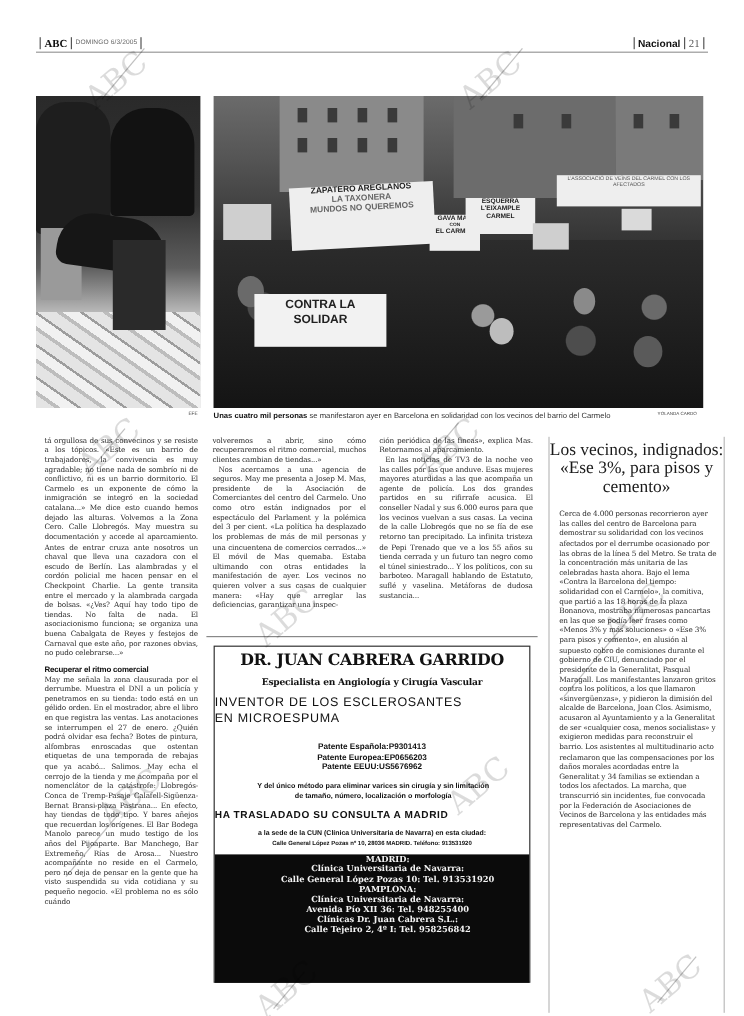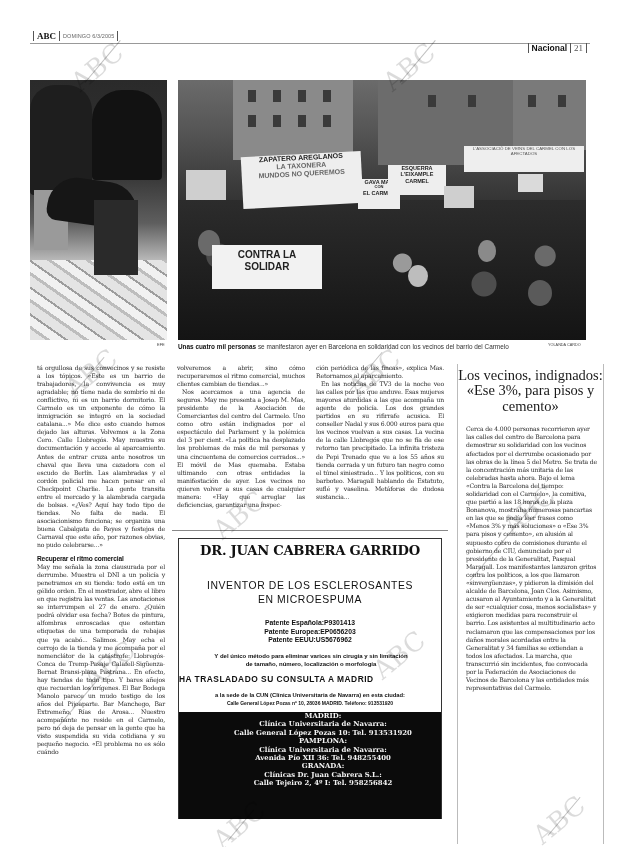--- a/index.html
+++ b/index.html
@@ -5,21 +5,21 @@
   * { box-sizing: border-box; margin: 0; padding: 0; }
   html, body { width: 620px; height: 847px; background: #ffffff; overflow: hidden; }
   body { position: relative; font-family: "DejaVu Serif", serif; color: #222; }
 
   
   .header { position: absolute; top: 30px; left: 30px; width: 560px; height: 14px; border-bottom: 1px solid #999; }
   .hdr-left { position: absolute; left: 0; top: 0; display: flex; align-items: center; height: 12px; }
   .hdr-sep { display: inline-block; width: 1px; height: 10px; background: #555; margin: 0 3px; }
   .hdr-brand { font-family: "Liberation Serif", serif; font-weight: bold; font-size: 9px; color: #111; }
   .hdr-date { font-family: "Liberation Sans", sans-serif; font-size: 5.5px; color: #666; letter-spacing: 0.1px; }
-  .hdr-right { position: absolute; right: 0; top: 12px; display: flex; align-items: center; height: 12px; }
+  .hdr-right { position: absolute; right: 0; top: 0; display: flex; align-items: center; height: 12px; }
   .hdr-section { font-family: "Liberation Sans", sans-serif; font-weight: bold; font-size: 8.5px; color: #111; }
   .hdr-page { font-family: "Liberation Serif", serif; font-size: 9px; color: #555; }
 
   
   .photo-left { position: absolute; left: 30px; top: 80px; width: 137px; height: 260px; overflow: hidden;
     background: linear-gradient(180deg, #2a2a2a 0%, #333 35%, #5e5e5e 55%, #bdbdbd 70%, #d9d9d9 85%, #cfcfcf 100%); }
   .photo-left .fig1 { position: absolute; left: 0; top: 5px; width: 62px; height: 110px; background: #1e1e1e; border-radius: 25px 25px 4px 4px; }
   .photo-left .fig1-legs { position: absolute; left: 4px; top: 110px; width: 34px; height: 60px; background: #9a9a9a; }
   .photo-left .fig2 { position: absolute; left: 62px; top: 10px; width: 70px; height: 90px; background: #121212; border-radius: 30px 30px 4px 4px; }
   .photo-left .fig3 { position: absolute; left: 18px; top: 100px; width: 90px; height: 45px; background: #161616; border-radius: 30px 30px 10px 10px; transform: rotate(8deg); }
@@ -56,21 +56,21 @@
   .subhead { font-family: "Liberation Sans", sans-serif; font-weight: bold; font-size: 6.6px; color: #111; margin-top: 5px; line-height: 9px; }
   .col2 { left: 177px; top: 364px; width: 128px; }
   .col3 { left: 316px; top: 364px; width: 128px; }
 
   .rule-h { position: absolute; left: 172px; top: 530px; width: 276px; height: 1px; background: #888; }
 
   
   .ad { position: absolute; left: 178px; top: 538px; width: 264px; height: 281px; border: 1px solid #333; background: #fff; }
   .ad-name { position: absolute; top: 4px; left: 0; width: 100%; text-align: center; font-family: "DejaVu Serif", serif; font-weight: bold; font-size: 13.2px; color: #111; letter-spacing: -0.3px; }
   .ad-spec { position: absolute; top: 25px; left: 0; width: 100%; text-align: center; font-family: "DejaVu Serif", serif; font-weight: bold; font-size: 7.6px; color: #111; letter-spacing: -0.2px; }
-  .ad-inventor { position: absolute; top: 40px; left: 0; width: 100%; text-align: center; font-family: "Liberation Sans", sans-serif; font-size: 10.4px; line-height: 14px; color: #111; letter-spacing: 0.6px; }
+  .ad-inventor { position: absolute; top: 40px; left: 0; width: 100%; font-family: "Liberation Sans", sans-serif; font-size: 10.4px; line-height: 14px; color: #111; letter-spacing: 0.6px; }
   .ad-patents { position: absolute; top: 80px; left: 0; width: 100%; text-align: center; font-family: "Liberation Sans", sans-serif; font-weight: bold; font-size: 6.8px; line-height: 8.7px; color: #111; }
   .ad-method { position: absolute; top: 113px; left: 6px; width: 252px; text-align: center; font-family: "Liberation Sans", sans-serif; font-weight: bold; font-size: 6px; line-height: 8.4px; color: #111; }
   .ad-moved { position: absolute; top: 135px; left: 0; width: 100%; font-family: "Liberation Sans", sans-serif; font-weight: bold; font-size: 8.4px; color: #111; letter-spacing: 0.5px; }
   .ad-cun { position: absolute; top: 152px; left: 0; width: 100%; text-align: center; font-family: "Liberation Sans", sans-serif; font-weight: bold; font-size: 5.8px; color: #111; line-height: 8.2px; }
   .ad-cun .addr { font-size: 5px; font-weight: bold; }
   .ad-centers { position: absolute; top: 173px; left: 0; width: 262px; height: 107px; background: #0b0b0b; color: #f3f3f3; text-align: center; font-family: "DejaVu Serif", serif; font-weight: bold; }
   .ad-centers .ttl { font-size: 8.6px; line-height: 12px; padding-top: 1px; letter-spacing: 0.2px; }
   .ad-centers .ln { font-size: 6.9px; line-height: 8.4px; padding-left: 26px; }
 
   
@@ -177,20 +177,21 @@
 
 <div class="col col3">
   <p>ción periódica de las fincas», explica Mas. Retornamos al aparcamiento.</p>
   <p class="indent">En las noticias de TV3 de la noche veo las calles por las que anduve. Esas mujeres mayores aturdidas a las que acompaña un agente de policía. Los dos grandes partidos en su rifirrafe acusica. El conseller Nadal y sus 6.000 euros para que los vecinos vuelvan a sus casas. La vecina de la calle Llobregós que no se fía de ese retorno tan precipitado. La infinita tristeza de Pepi Trenado que ve a los 55 años su tienda cerrada y un futuro tan negro como el túnel siniestrado... Y los políticos, con su barboteo. Maragall hablando de Estatuto, suflé y vaselina. Metáforas de dudosa sustancia...</p>
 </div>
 
 <div class="rule-h"></div>
 
 <div class="ad">
   <div class="ad-name">DR. JUAN CABRERA GARRIDO</div>
+  <div class="ad-spec">Especialista en Angiología  y Cirugía Vascular</div>
   <div class="ad-inventor">
     <div>INVENTOR  DE LOS ESCLEROSANTES</div>
     <div>EN MICROESPUMA</div>
   </div>
   <div class="ad-patents">
     <div>Patente Española:P9301413</div>
     <div>Patente Europea:EP0656203</div>
     <div>Patente EEUU:US5676962</div>
   </div>
   <div class="ad-method">
@@ -202,21 +203,20 @@
     <div>a la sede de la CUN (Clínica Universitaria de Navarra) en esta ciudad:</div>
     <div class="addr">Calle General López Pozas nº 10, 28036 MADRID. Teléfono: 913531920</div>
   </div>
   <div class="ad-centers">
     <div class="ln">MADRID:</div>
     <div class="ln">Clínica Universitaria de Navarra:</div>
     <div class="ln">Calle General López Pozas 10: Tel. 913531920</div>
     <div class="ln">PAMPLONA:</div>
     <div class="ln">Clínica Universitaria de Navarra:</div>
     <div class="ln">Avenida Pío XII 36: Tel. 948255400</div>
-    <div class="ln">GRANADA:</div>
     <div class="ln">Clínicas Dr. Juan Cabrera S.L.:</div>
     <div class="ln">Calle Tejeiro 2, 4º I: Tel. 958256842</div>
   </div>
 </div>
 
 <div class="sidebar">
   <div class="side-title">Los vecinos, indignados: «Ese 3%, para pisos y cemento»</div>
   <div class="side-body">Cerca de 4.000 personas recorrieron ayer las calles del centro de Barcelona para demostrar su solidaridad con los vecinos afectados por el derrumbe ocasionado por las obras de la línea 5 del Metro. Se trata de la concentración más unitaria de las celebradas hasta ahora. Bajo el lema «Contra la Barcelona del tiempo: solidaridad con el Carmelo», la comitiva, que partió a las 18 horas de la plaza Bonanova, mostraba numerosas pancartas en las que se podía leer frases como «Menos 3% y más soluciones» o «Ese 3% para pisos y cemento», en alusión al supuesto cobro de comisiones durante el gobierno de CIU, denunciado por el presidente de la Generalitat, Pasqual Maragall. Los manifestantes lanzaron gritos contra los políticos, a los que llamaron «sinvergüenzas», y pidieron la dimisión del alcalde de Barcelona, Joan Clos. Asimismo, acusaron al Ayuntamiento y a la Generalitat de ser «cualquier cosa, menos socialistas» y exigieron medidas para reconstruir el barrio. Los asistentes al multitudinario acto reclamaron que las compensaciones por los daños morales acordadas entre la Generalitat y 34 familias se extiendan a todos los afectados. La marcha, que transcurrió sin incidentes, fue convocada por la Federación de Asociaciones de Vecinos de Barcelona y las entidades más representativas del Carmelo.</div>
 </div>
 

